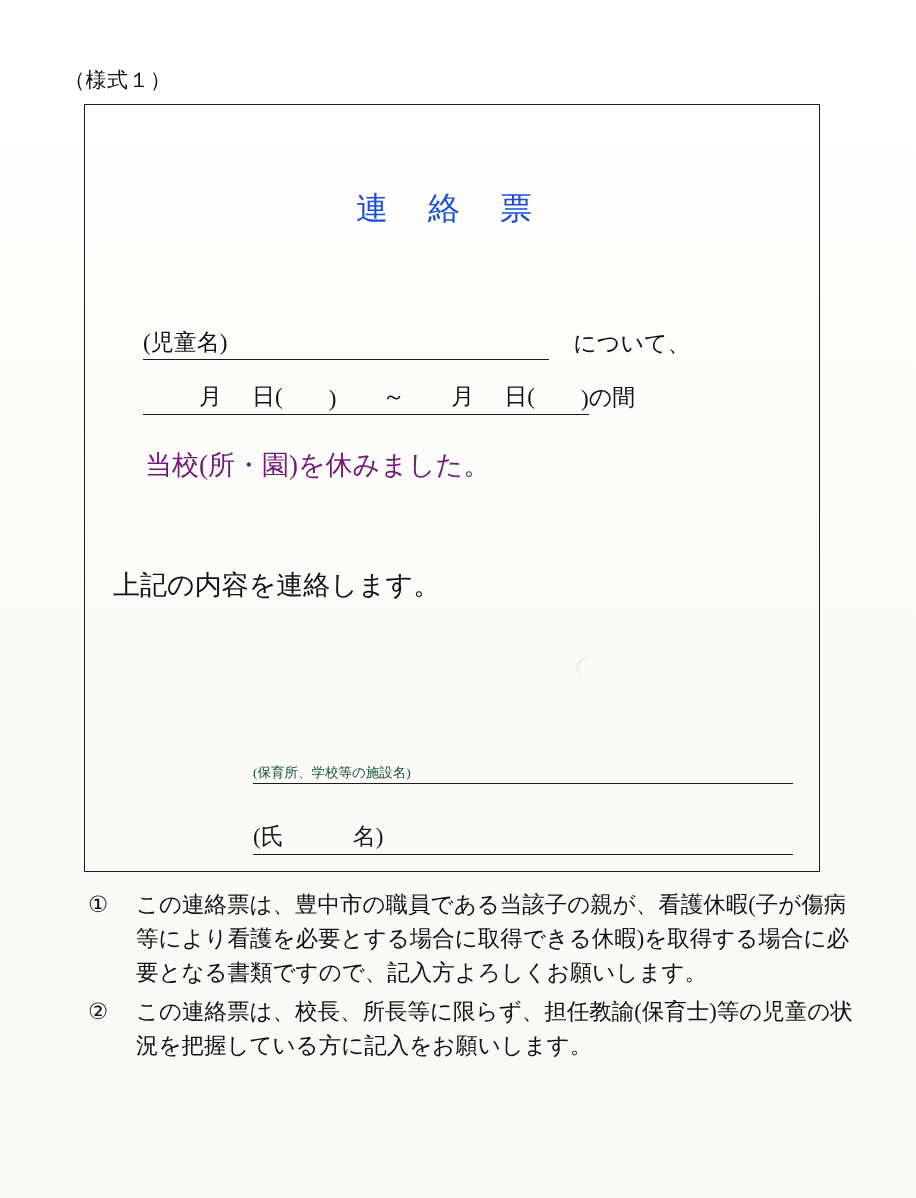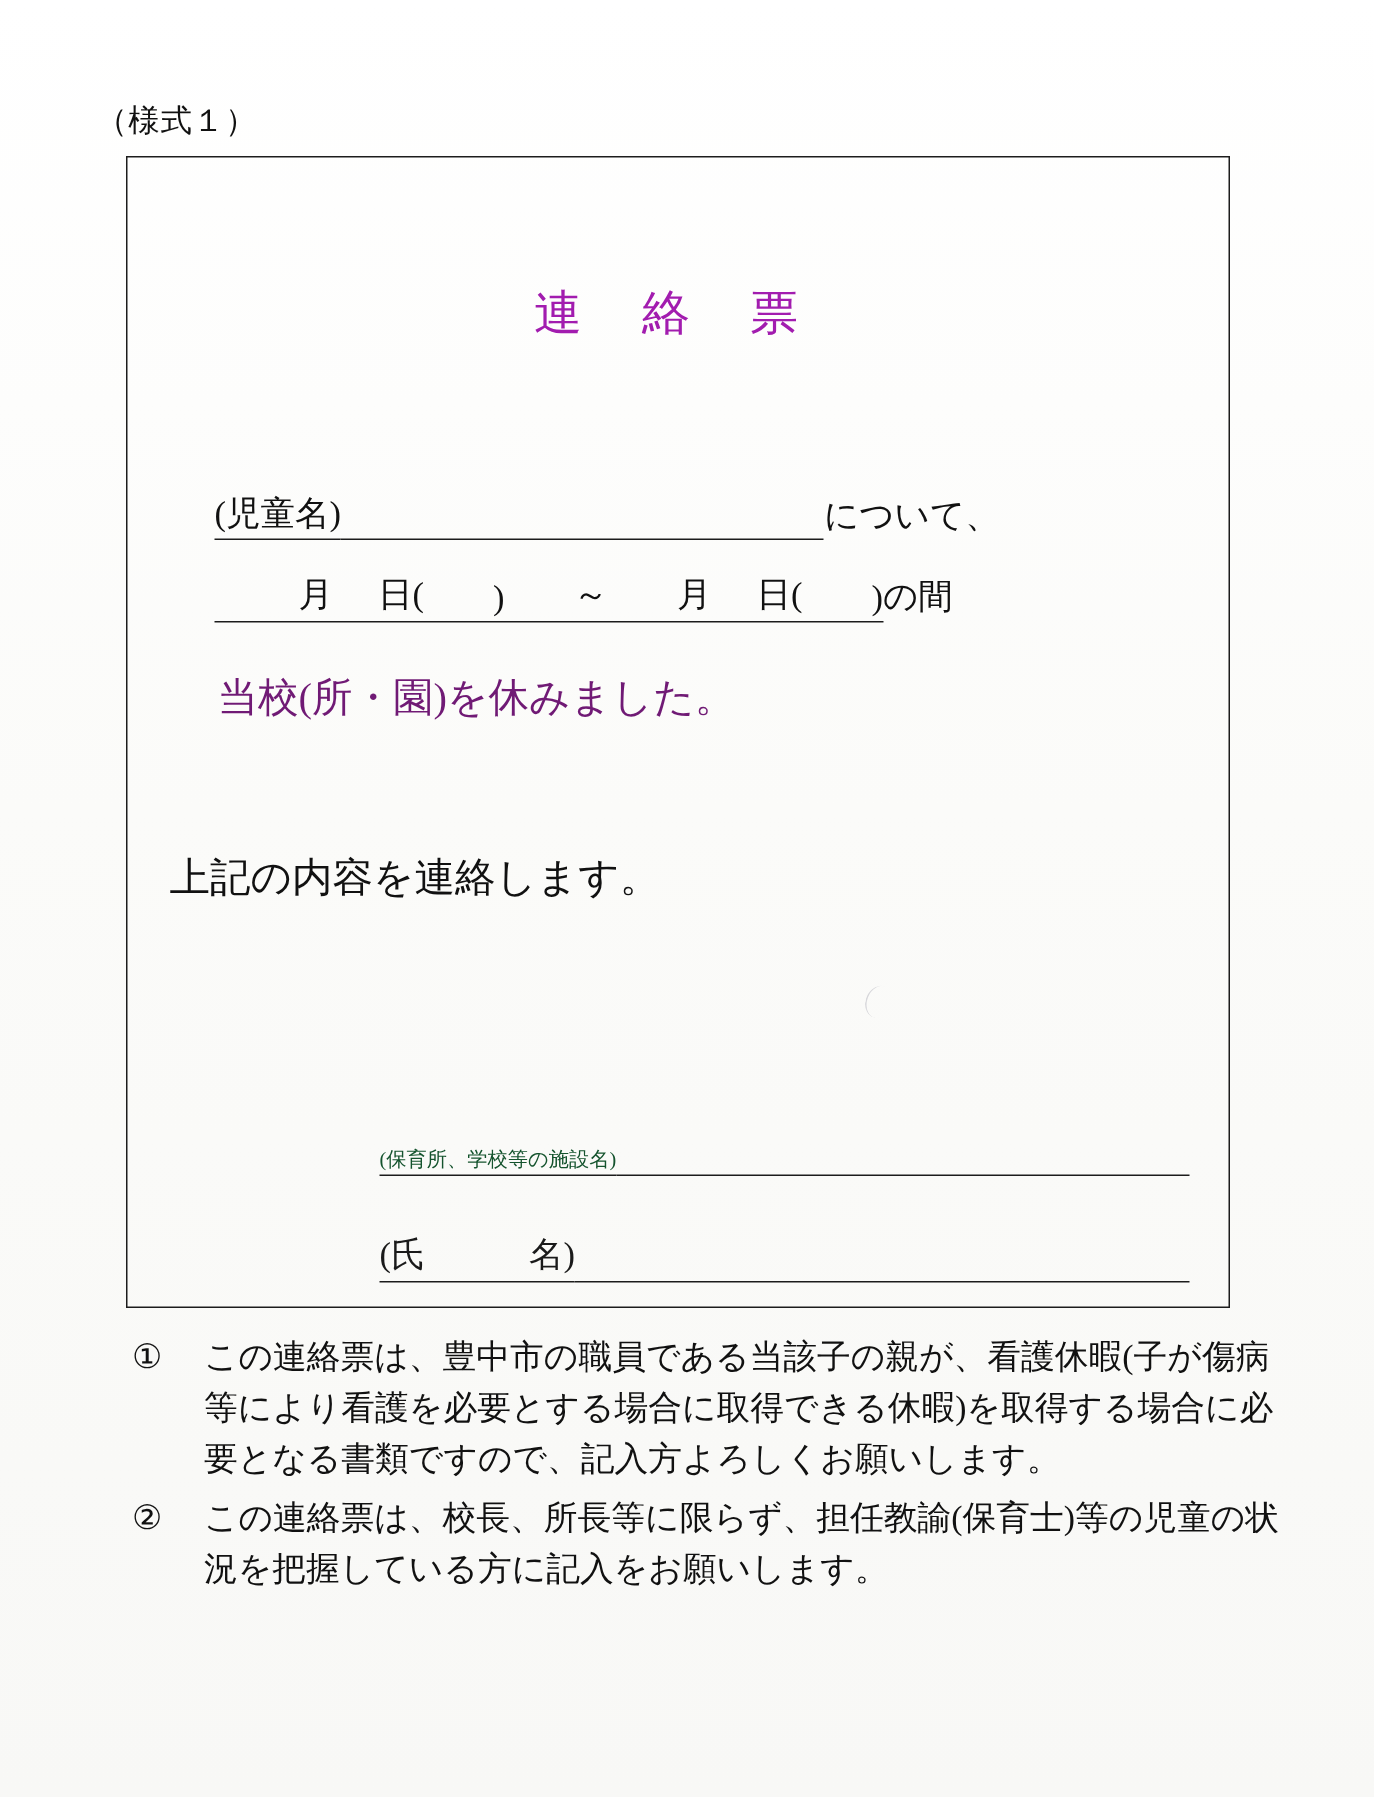--- a/index.html
+++ b/index.html
@@ -51,21 +51,21 @@
 
   .doc-title {
     position: absolute;
     left: 0;
     right: 16px;
     top: 82px;
     text-align: center;
     font-size: 32px;
     letter-spacing: 16px;
     text-indent: 16px;
-    color: #a21caf;
+    color: #1d4ed8;
   }
 
   
   .row-child {
     position: absolute;
     left: 58px;
     top: 222px;
     display: flex;
     align-items: flex-end;
     font-size: 23px;
@@ -77,20 +77,21 @@
     white-space: nowrap;
   }
   .blank-line {
     border-bottom: 1.4px solid #1c1c1c;
     height: 26px;
   }
   .blank-child { width: 322px; }
   .after-text {
     padding-bottom: 1px;
     white-space: nowrap;
+    margin-left: 24px;
   }
 
   
   .row-period {
     position: absolute;
     left: 58px;
     top: 276px;
     font-size: 23px;
     color: #111;
     display: flex;

